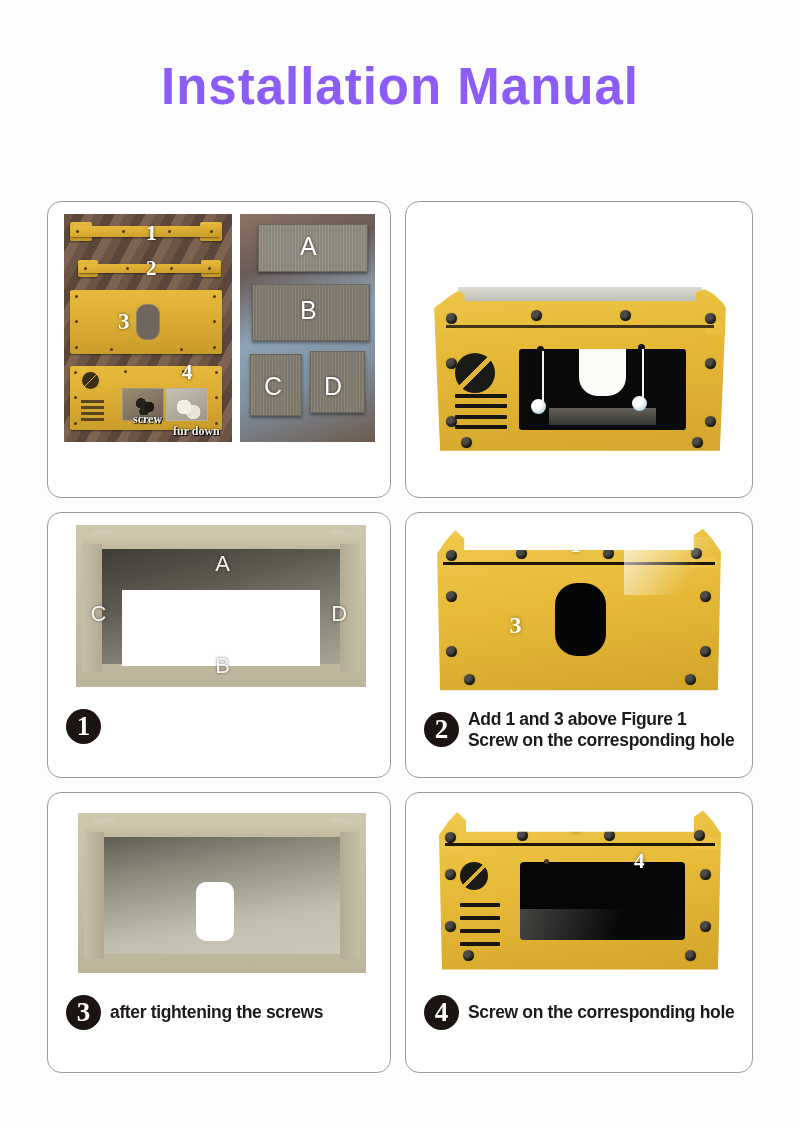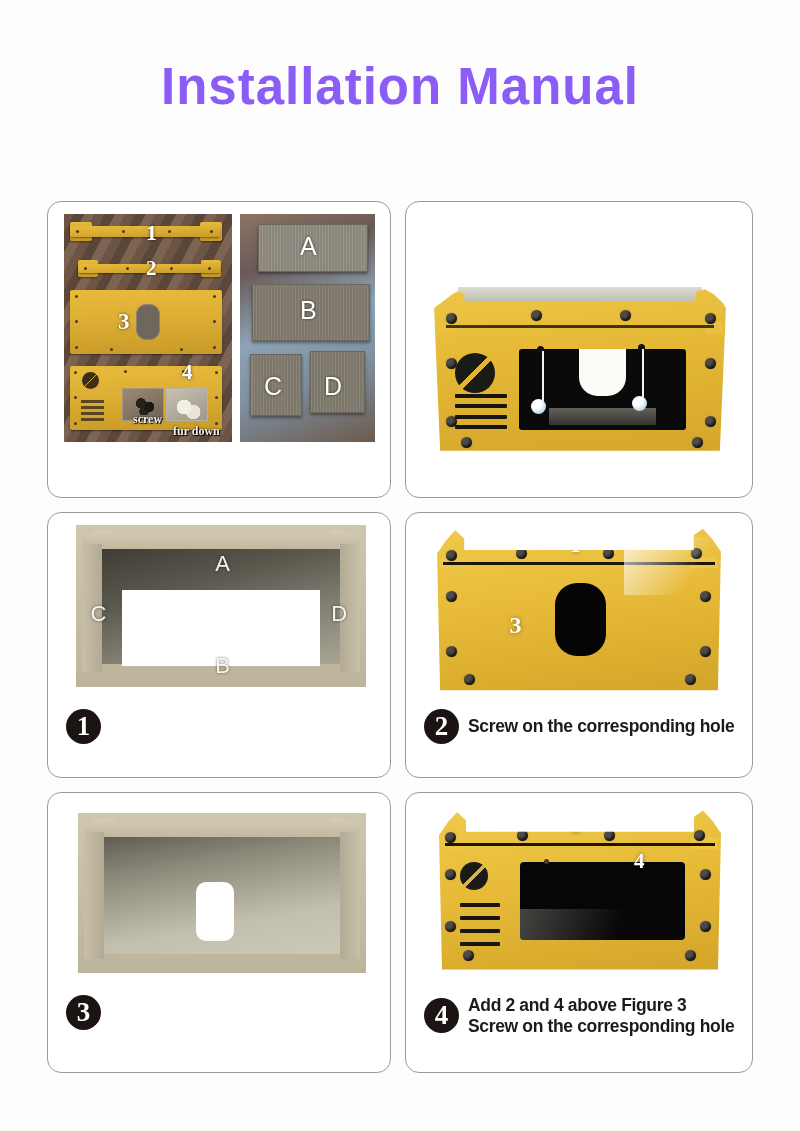--- a/index.html
+++ b/index.html
@@ -617,40 +617,42 @@
 
           <div class="yb-glare"></div>
           <div class="yb-num" style="left:47%; top:4%; font-size:22px">1</div>
           <div class="yb-num" style="left:27%; top:52%; font-size:24px">3</div>
         </div>
       </div>
 
       <div class="caption-row" style="left:18px; top:196px; width:315px">
         <div class="badge">2</div>
         <div class="caption-lines">
+          <div>Add 1 and 3 above Figure 1</div>
           <div>Screw on the corresponding hole</div>
         </div>
       </div>
     </div>
 
     <div class="panel p5">
       <div class="frame-photo" style="left:30px; top:20px; width:288px; height:160px">
         <div class="cf-body"></div>
         <div class="cf-inner-dark" style="left:5%; top:10%; width:90%; height:78%;
              background:linear-gradient(170deg,#55534a 0%, #8b887a 30%, #c3bfae 70%, #cdc9b8 100%)"></div>
         <div class="cf-white" style="left:41%; top:43%; width:13%; height:37%; border-radius:10px"></div>
         <div class="cf-top-rail"></div>
         <div class="cf-left-wall"></div>
         <div class="cf-right-wall"></div>
         <div class="cf-bottom-rail"></div>
       </div>
 
       <div class="caption-row" style="left:18px; top:202px; width:315px">
         <div class="badge">3</div>
         <div class="caption-lines">
+          <div>after tightening the screws</div>
         </div>
       </div>
     </div>
 
     <div class="panel p6">
       <div class="yb-photo" style="left:24px; top:16px; width:300px; height:162px">
         <div class="yb-body">
           <div class="yb-seam-step-l"></div>
           <div class="yb-seam-step-r"></div>
           <div class="yb-seam"></div>
@@ -678,20 +680,19 @@
           <div class="screwdot" style="left:38%; top:31%; width:5px; height:5px"></div>
 
           <div class="yb-num" style="left:47%; top:4%; font-size:21px">2</div>
           <div class="yb-num" style="left:68%; top:26%; font-size:21px">4</div>
         </div>
       </div>
 
       <div class="caption-row" style="left:18px; top:202px; width:320px">
         <div class="badge">4</div>
         <div class="caption-lines">
-          <div>Add 2 and 4 above Figure 3</div>
           <div>Screw on the corresponding hole</div>
         </div>
       </div>
     </div>
 
   </div>
 </div>
 
 </body></html>

